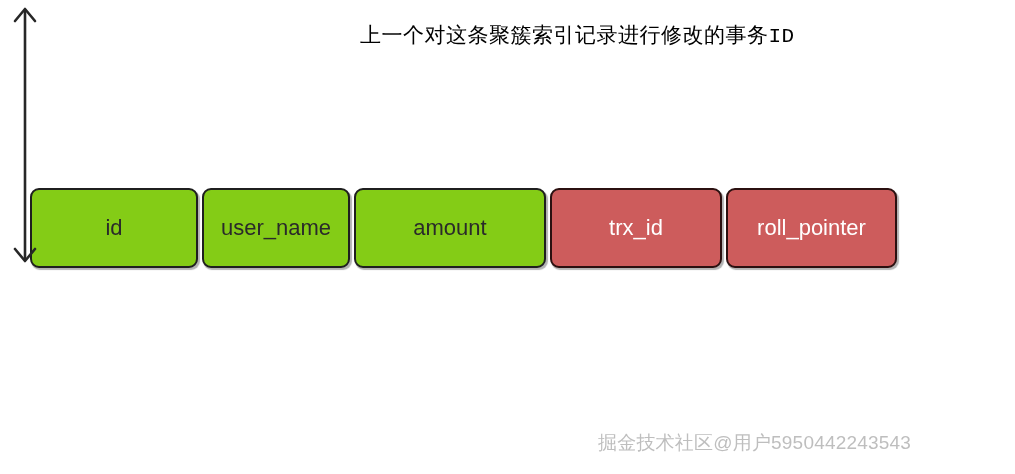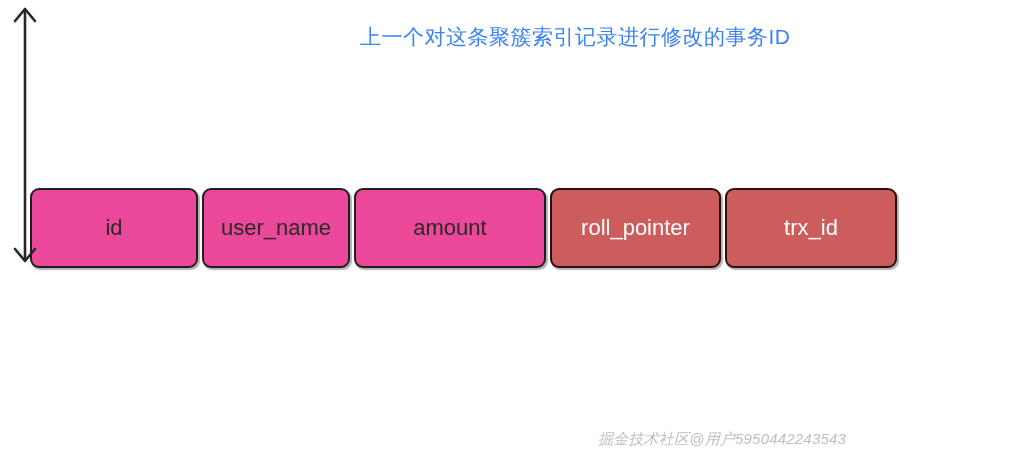--- a/index.html
+++ b/index.html
@@ -16,46 +16,46 @@
   #canvas {
     position: relative;
     width: 1015px;
     height: 474px;
     background: #ffffff;
   }
 
   
   .caption {
     position: absolute;
-    color: #3b82f6;
+    color: #000000;
     font-size: 21px;
     line-height: 1.25;
     white-space: nowrap;
     letter-spacing: 0.5px;
+    font-family: Liberation Mono, monospace;
   }
   #caption-top {
     left: 360px;
     top: 24px;
   }
   #caption-bottom {
     left: 630px;
     top: 420px;
   }
 
   
   #watermark {
     position: absolute;
     left: 598px;
     top: 430px;
     color: #a6a6a6;
     opacity: 0.72;
-    font-size: 15px;
+    font-size: 19px;
     white-space: nowrap;
     letter-spacing: 0.2px;
-    font-style: italic;
   }
 
   
   #record-row {
     position: absolute;
     left: 30px;
     top: 188px;
     height: 80px;
     display: flex;
     align-items: stretch;
@@ -68,21 +68,21 @@
     display: flex;
     align-items: center;
     justify-content: center;
     font-size: 22px;
     margin-right: 4px;
     box-shadow: 1.5px 2px 1px rgba(0,0,0,0.30);
   }
   .field-box:last-child { margin-right: 0; }
 
   .field-box.plain {
-    background: #ec4899;
+    background: #84cc16;
     color: #2a2a2a;
   }
   .field-box.highlight {
     background: #cd5c5c;
     color: #ffffff;
     border-color: #2b1010;
   }
 
   .w-id          { width: 168px; }
   .w-user_name   { width: 148px; }
@@ -127,25 +127,25 @@
   <div id="record-row">
     <div class="field-box plain w-id">
       <span>id</span>
     </div>
     <div class="field-box plain w-user_name">
       <span>user_name</span>
     </div>
     <div class="field-box plain w-amount">
       <span>amount</span>
     </div>
+    <div class="field-box highlight w-trx_id">
+      <span>trx_id</span>
+    </div>
     <div class="field-box highlight w-roll_pointer">
       <span>roll_pointer</span>
-    </div>
-    <div class="field-box highlight w-trx_id">
-      <span>trx_id</span>
     </div>
   </div>
 
   <div id="arrow-down-wrap">
     <svg class="arrow-svg" width="50" height="150" viewBox="0 0 50 150">
       <line class="arrow-line" x1="25" y1="0" x2="25" y2="140"></line>
       <polyline class="arrow-head" points="15,129 25,141 35,129"></polyline>
     </svg>
   </div>
 

